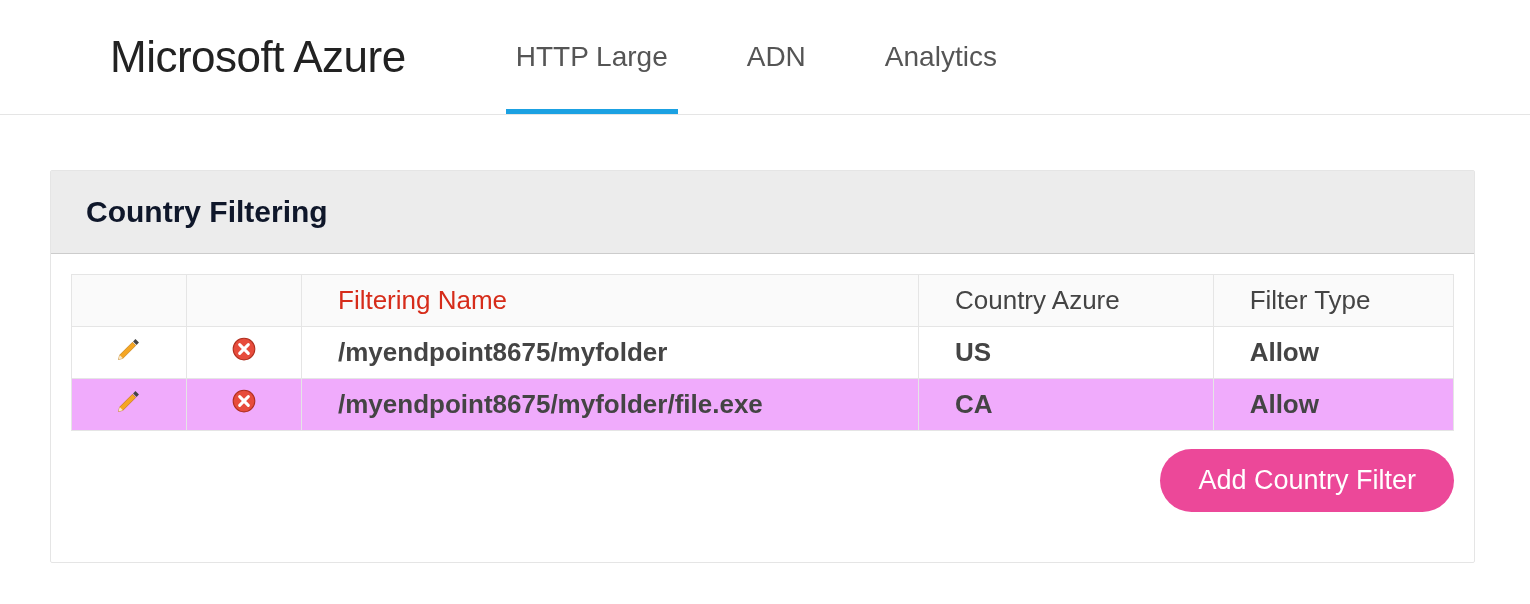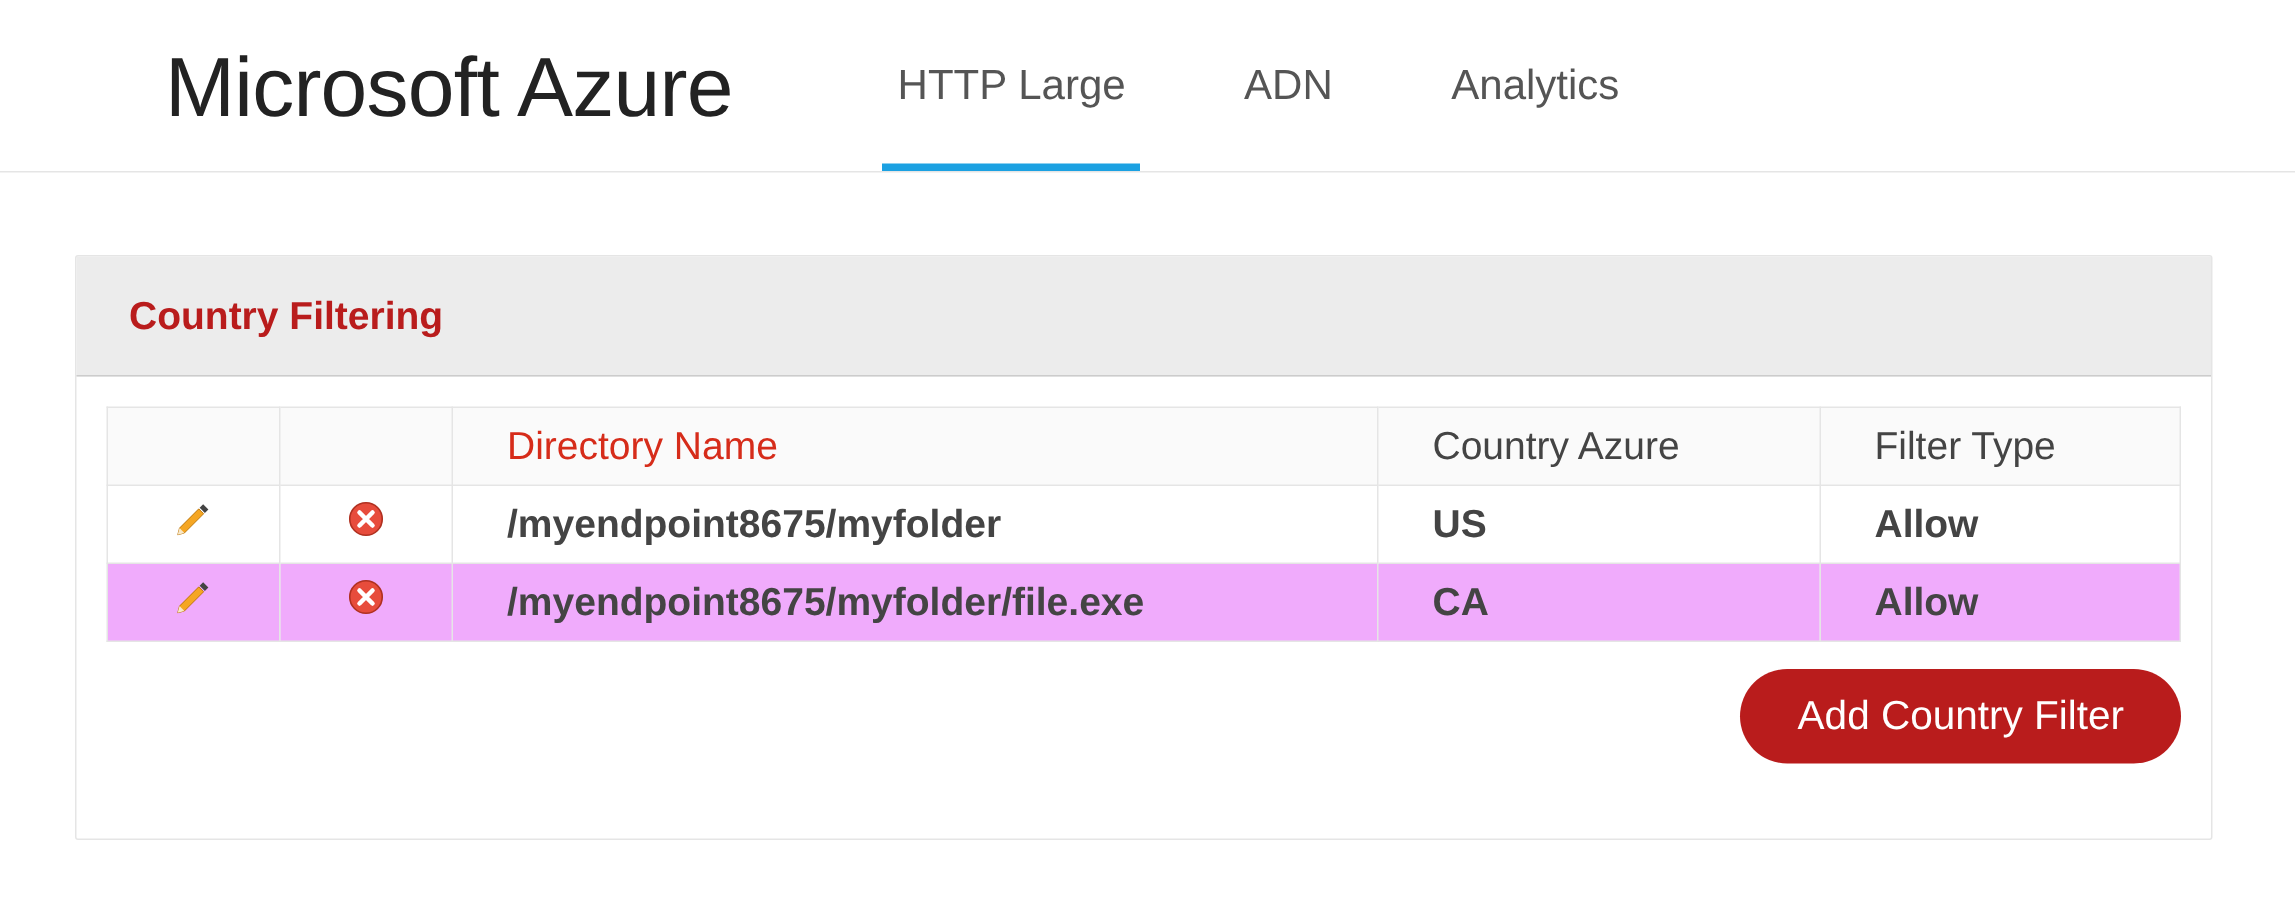--- a/index.html
+++ b/index.html
@@ -10,21 +10,21 @@
       width: 1530px;
     }
     .header {
       display: flex;
       align-items: center;
       border-bottom: 1px solid #e5e5e5;
       height: 115px;
       padding-left: 110px;
     }
     .logo {
-      font-size: 56px;
+      font-size: 44px;
       font-weight: 400;
       color: #222;
       letter-spacing: -0.5px;
       margin-right: 100px;
     }
     .tabs {
       display: flex;
       gap: 59px;
       height: 100%;
       align-items: center;
@@ -50,23 +50,23 @@
     }
     .panel {
       margin: 55px 55px 0 50px;
       border: 1px solid #e5e5e5;
       border-radius: 2px;
     }
     .panel-header {
       background: #ececec;
       border-bottom: 1px solid #ccc;
       padding: 24px 35px;
-      font-size: 26px;
+      font-size: 30px;
       font-weight: 700;
-      color: #b91c1c;
+      color: #0f172a;
     }
     .panel-body {
       padding: 20px 20px 50px 20px;
     }
     table {
       width: 100%;
       border-collapse: collapse;
       font-size: 26px;
     }
     th, td {
@@ -93,21 +93,21 @@
     }
     .edit-icon, .delete-icon {
       display: inline-block;
       cursor: pointer;
     }
     .edit-icon svg { width: 28px; height: 28px; }
     .delete-icon svg { width: 26px; height: 26px; }
     .add-btn {
       float: right;
       margin-top: 18px;
-      background: #b91c1c;
+      background: #ec4899;
       color: #fff;
       border: none;
       border-radius: 999px;
       padding: 16px 38px;
       font-size: 27px;
       font-weight: 400;
       cursor: pointer;
       text-align: center;
     }
   </style>
@@ -132,21 +132,21 @@
 </div>
 
 <div class="panel">
   <div class="panel-header">Country Filtering</div>
   <div class="panel-body">
     <table>
       <thead>
         <tr>
           <th class="icon-col"></th>
           <th class="icon-col"></th>
-          <th class="sort">Directory Name</th>
+          <th class="sort">Filtering Name</th>
           <th>Country Azure</th>
           <th>Filter Type</th>
         </tr>
       </thead>
       <tbody>
         <tr>
           <td class="icon-col">
             <span class="edit-icon">
               <svg viewBox="0 0 24 24">
                   <path fill="#f5a623" stroke="#b36b00" stroke-width="0.5" d="M3 21l3.8-1 11-11-2.8-2.8-11 11L3 21z"></path>

